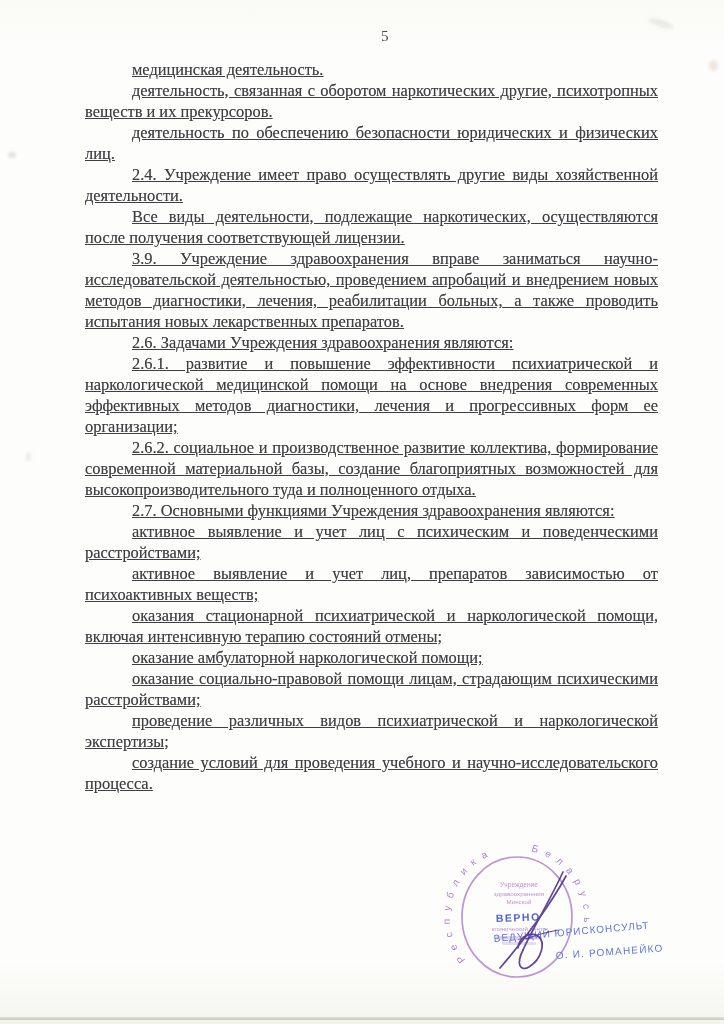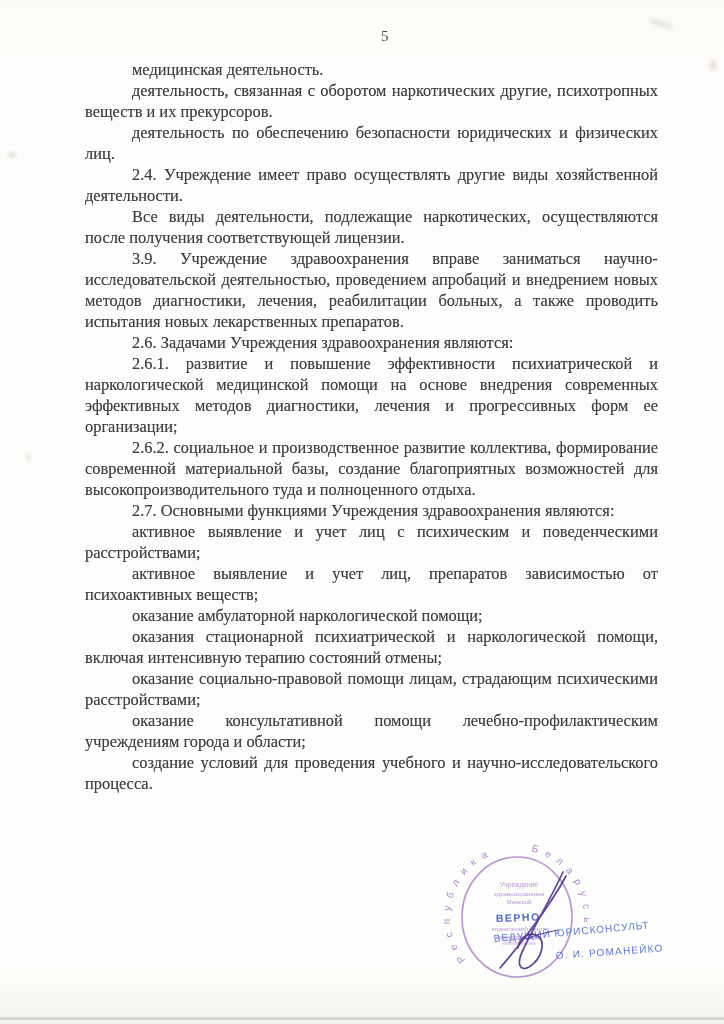--- a/index.html
+++ b/index.html
@@ -36,20 +36,21 @@
     font-size: 16.4px;
     line-height: 21px;
     color: #3e3f42;
     text-align: justify;
     text-shadow: 0 0 .4px rgba(66,66,72,.55);
   }
   .doc-text p {
     margin: 0;
     text-indent: 47px;
     text-align-last: left;
+    text-decoration: underline;
   }
   
   .stamp-svg {
     position: absolute;
     left: 430px;
     top: 838px;
     width: 260px;
     height: 180px;
   }
   
@@ -99,28 +100,28 @@
 
       <p>2.6.2. социальное и производственное развитие коллектива, формирование современной материальной базы, создание благоприятных возможностей  для высокопроизводительного туда и полноценного отдыха.</p>
 
       <p>2.7. Основными функциями Учреждения здравоохранения являются:</p>
 
       <p>активное выявление и учет лиц с психическим и поведенческими расстройствами;</p>
 
       <p>активное выявление и учет лиц, препаратов зависимостью от психоактивных веществ;</p>
 
 
+      <p>оказания стационарной психиатрической и наркологической помощи, включая интенсивную терапию состояний отмены;</p>
+
       <p>оказание амбулаторной наркологической помощи;</p>
-
-      <p>оказания стационарной психиатрической и наркологической помощи, включая интенсивную терапию состояний отмены;</p>
 
       <p>оказание социально-правовой помощи лицам, страдающим психическими расстройствами;</p>
 
+      <p>проведение различных видов психиатрической и наркологической экспертизы;</p>
 
-      <p>оказание консультативной помощи лечебно-профилактическим учреждениям города и области;</p>
 
       <p>создание условий для проведения учебного и научно-исследовательского процесса.</p>
     </div>
 
   <svg class="stamp-svg" viewBox="0 0 260 180" xmlns="http://www.w3.org/2000/svg">
 
     <g opacity="0.88">
       <ellipse cx="87" cy="79" rx="55" ry="60" fill="none" stroke="#a671cc" stroke-width="1.7" opacity="0.85"></ellipse>
       <path id="ringPath" d="M 45.7 131.8 A 67 67 0 1 1 128.3 131.8" fill="none"></path>
       <text font-family="Liberation Sans, sans-serif" font-size="10" fill="#a671cc" letter-spacing="7.5" word-spacing="26" style="filter: blur(.3px)">

